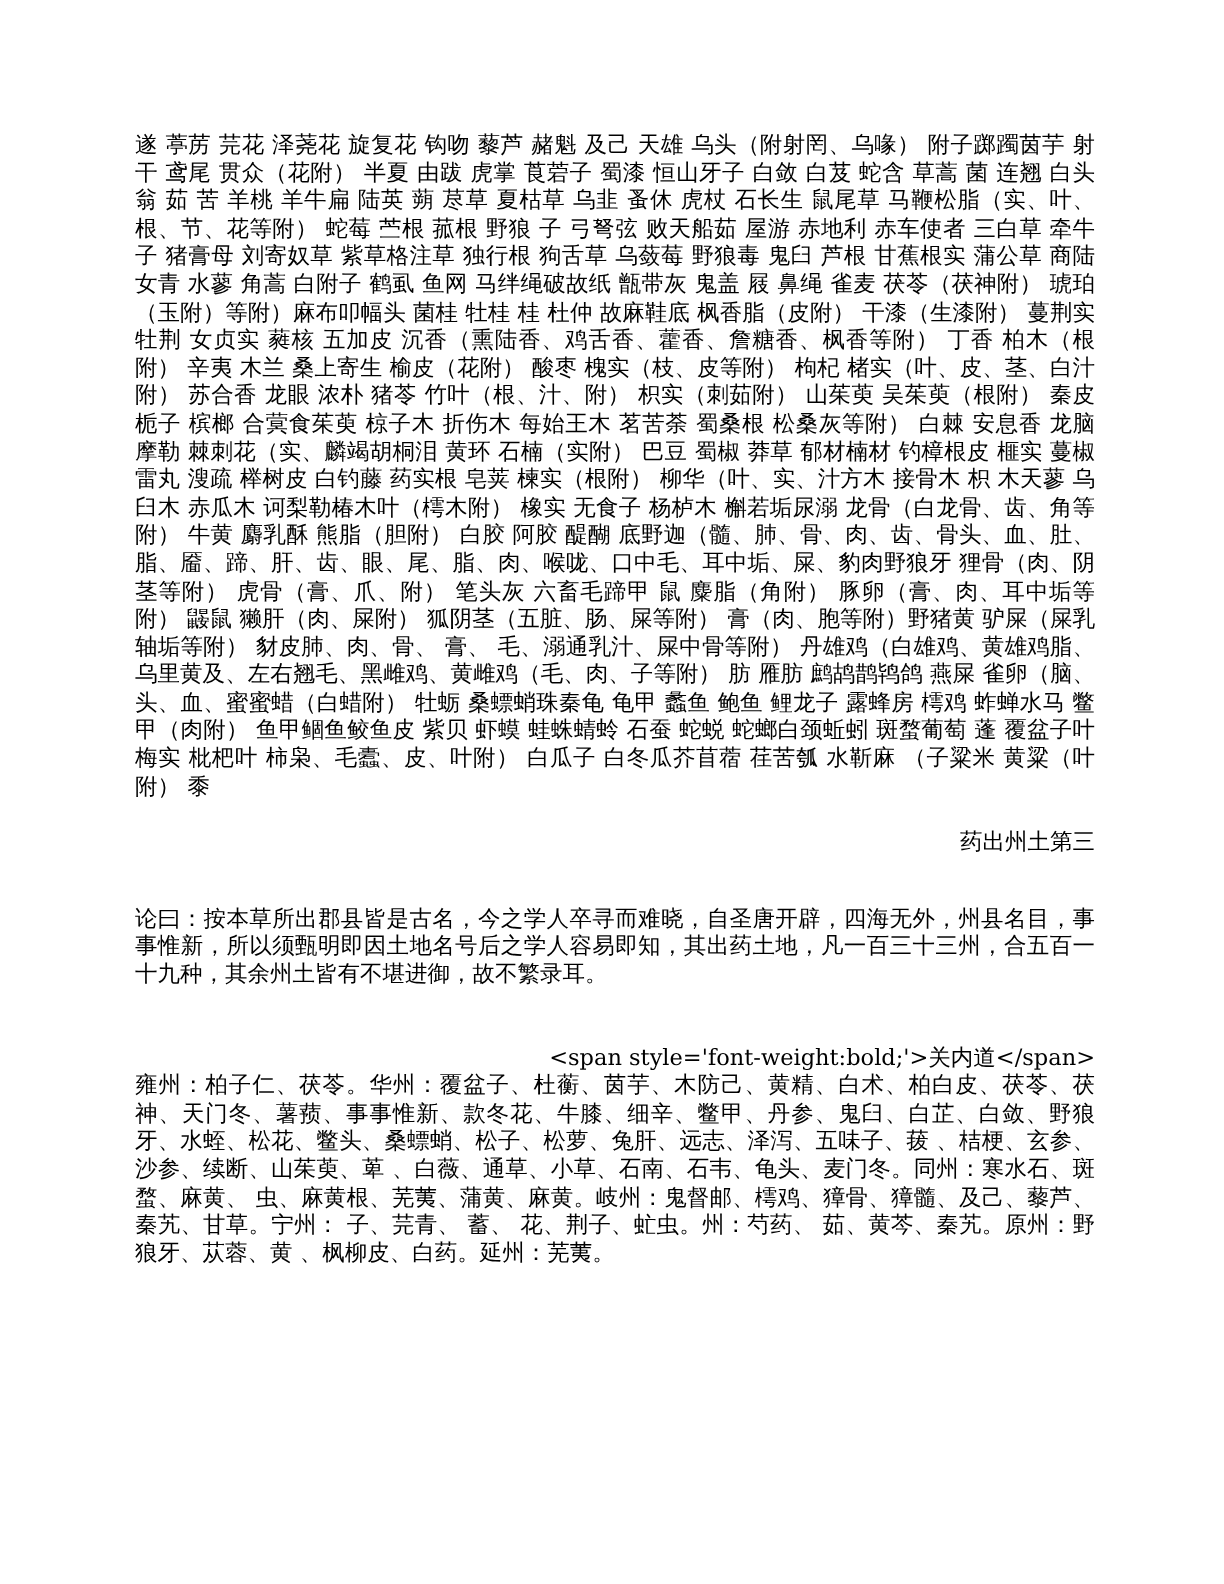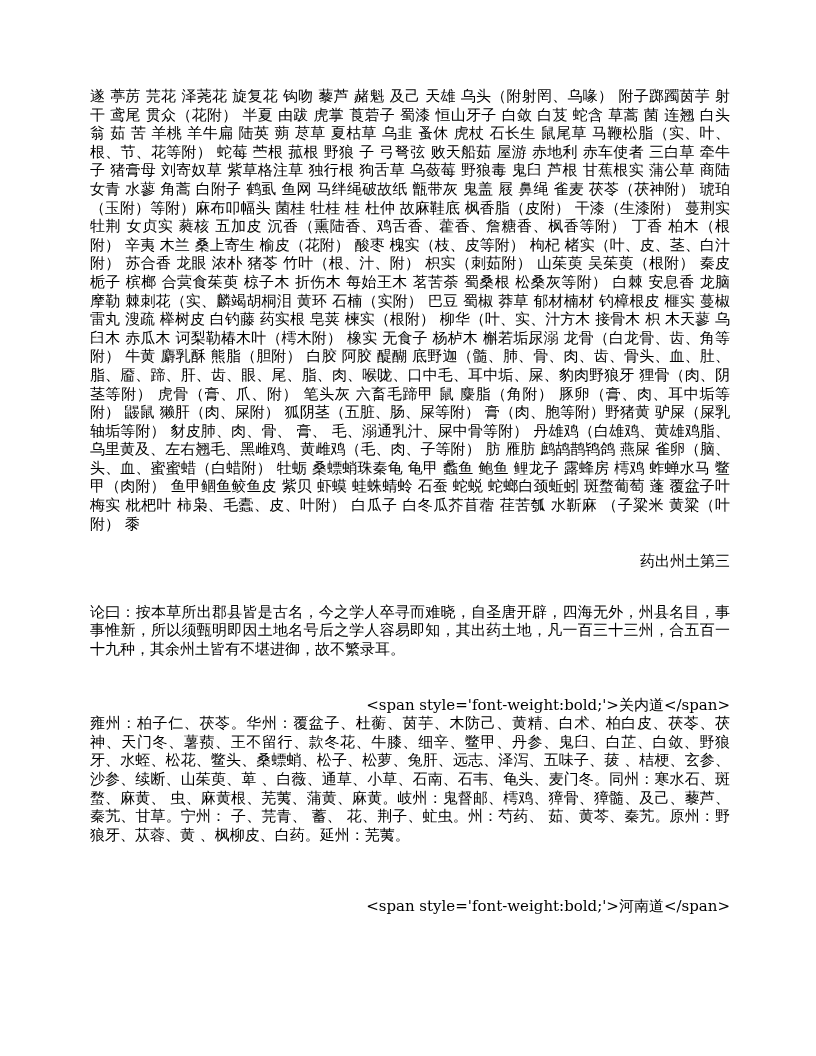--- a/index.html
+++ b/index.html
@@ -39,15 +39,14 @@
   .gap-4 { margin-top: 53px; }   
 </style>
 </head>
 <body>
 
 <div class="page">
   <div class="para">遂 葶苈 芫花 泽荛花 旋复花 钩吻 藜芦 赭魁 及己 天雄 乌头（附射罔、乌喙） 附子踯躅茵芋 射干 鸢尾 贯众（花附） 半夏 由跋 虎掌 莨菪子 蜀漆 恒山牙子 白敛 白芨 蛇含 草蒿 菌 连翘 白头翁 茹 苦 羊桃 羊牛扁 陆英 蒴 荩草 夏枯草 乌韭 蚤休 虎杖 石长生 鼠尾草 马鞭松脂（实、叶、根、节、花等附） 蛇莓 苎根 菰根 野狼 子 弓弩弦 败天船茹 屋游 赤地利 赤车使者 三白草 牵牛子 猪膏母 刘寄奴草 紫草格注草 独行根 狗舌草 乌蔹莓 野狼毒 鬼臼 芦根 甘蕉根实 蒲公草 商陆 女青 水蓼 角蒿 白附子 鹤虱 鱼网 马绊绳破故纸 甑带灰 鬼盖 屐 鼻绳 雀麦 茯苓（茯神附） 琥珀（玉附）等附）麻布叩幅头 菌桂 牡桂 桂 杜仲 故麻鞋底 枫香脂（皮附） 干漆（生漆附） 蔓荆实牡荆 女贞实 蕤核 五加皮 沉香（熏陆香、鸡舌香、藿香、詹糖香、枫香等附） 丁香 柏木（根附） 辛夷 木兰 桑上寄生 榆皮（花附） 酸枣 槐实（枝、皮等附） 枸杞 楮实（叶、皮、茎、白汁附） 苏合香 龙眼 浓朴 猪苓 竹叶（根、汁、附） 枳实（刺茹附） 山茱萸 吴茱萸（根附） 秦皮 栀子 槟榔 合蓂食茱萸 椋子木 折伤木 每始王木 茗苦荼 蜀桑根 松桑灰等附） 白棘 安息香 龙脑 摩勒 棘刺花（实、麟竭胡桐泪 黄环 石楠（实附） 巴豆 蜀椒 莽草 郁材楠材 钓樟根皮 榧实 蔓椒 雷丸 溲疏 榉树皮 白钓藤 药实根 皂荚 楝实（根附） 柳华（叶、实、汁方木 接骨木 枳 木天蓼 乌臼木 赤瓜木 诃梨勒椿木叶（樗木附） 橡实 无食子 杨栌木 槲若垢尿溺 龙骨（白龙骨、齿、角等附） 牛黄 麝乳酥 熊脂（胆附） 白胶 阿胶 醍醐 底野迦（髓、肺、骨、肉、齿、骨头、血、肚、脂、靥、蹄、肝、齿、眼、尾、脂、肉、喉咙、口中毛、耳中垢、屎、豹肉野狼牙 狸骨（肉、阴茎等附） 虎骨（膏、爪、附） 笔头灰 六畜毛蹄甲 鼠 麋脂（角附） 豚卵（膏、肉、耳中垢等附） 鼹鼠 獭肝（肉、屎附） 狐阴茎（五脏、肠、屎等附） 膏（肉、胞等附）野猪黄 驴屎（屎乳轴垢等附） 豺皮肺、肉、骨、 膏、 毛、溺通乳汁、屎中骨等附） 丹雄鸡（白雄鸡、黄雄鸡脂、乌里黄及、左右翘毛、黑雌鸡、黄雌鸡（毛、肉、子等附） 肪 雁肪 鹧鸪鹊鸨鸽 燕屎 雀卵（脑、头、血、蜜蜜蜡（白蜡附） 牡蛎 桑螵蛸珠秦龟 龟甲 蠡鱼 鲍鱼 鲤龙子 露蜂房 樗鸡 蚱蝉水马 鳖甲（肉附） 鱼甲鲴鱼鲛鱼皮 紫贝 虾蟆 蛙蛛蜻蛉 石蚕 蛇蜕 蛇螂白颈蚯蚓 斑蝥葡萄 蓬 覆盆子叶梅实 枇杷叶 柿枭、毛蠹、皮、叶附） 白瓜子 白冬瓜芥苜蓿 荏苦瓠 水靳麻 （子粱米 黄粱（叶附） 黍</div>
   <div class="para single-line gap-1">药出州土第三</div>
   <div class="para gap-2">论曰：按本草所出郡县皆是古名，今之学人卒寻而难晓，自圣唐开辟，四海无外，州县名目，事事惟新，所以须甄明即因土地名号后之学人容易即知，其出药土地，凡一百三十三州，合五百一十九种，其余州土皆有不堪进御，故不繁录耳。</div>
   <div class="para single-line gap-3">&lt;span style='font-weight:bold;'&gt;关内道&lt;/span&gt;</div>
-  <div class="para">雍州：柏子仁、茯苓。华州：覆盆子、杜蘅、茵芋、木防己、黄精、白术、柏白皮、茯苓、茯神、天门冬、薯蓣、王不留行、款冬花、牛膝、细辛、鳖甲、丹参、鬼臼、白芷、白敛、野狼牙、水蛭、松花、鳖头、桑螵蛸、松子、松萝、兔肝、远志、泽泻、五味子、菝 、桔梗、玄参、沙参、续断、山茱萸、萆 、白薇、通草、小草、石南、石韦、龟头、麦门冬。同州：寒水石、斑蝥、麻黄、 虫、麻黄根、芜荑、蒲黄、麻黄。岐州：鬼督邮、樗鸡、獐骨、獐髓、及己、藜芦、秦艽、甘草。宁州： 子、芫青、 蓄、 花、荆子、虻虫。州：芍药、 茹、黄芩、秦艽。原州：野狼牙、苁蓉、黄 、枫柳皮、白药。延州：芜荑。</div>
-  <div class="para single-line gap-4">&lt;span style='font-weight:bold;'&gt;河南道&lt;/span&gt;</div>
+  <div class="para">雍州：柏子仁、茯苓。华州：覆盆子、杜蘅、茵芋、木防己、黄精、白术、柏白皮、茯苓、茯神、天门冬、薯蓣、事事惟新、款冬花、牛膝、细辛、鳖甲、丹参、鬼臼、白芷、白敛、野狼牙、水蛭、松花、鳖头、桑螵蛸、松子、松萝、兔肝、远志、泽泻、五味子、菝 、桔梗、玄参、沙参、续断、山茱萸、萆 、白薇、通草、小草、石南、石韦、龟头、麦门冬。同州：寒水石、斑蝥、麻黄、 虫、麻黄根、芜荑、蒲黄、麻黄。岐州：鬼督邮、樗鸡、獐骨、獐髓、及己、藜芦、秦艽、甘草。宁州： 子、芫青、 蓄、 花、荆子、虻虫。州：芍药、 茹、黄芩、秦艽。原州：野狼牙、苁蓉、黄 、枫柳皮、白药。延州：芜荑。</div>
 </div>
 
 </body></html>

